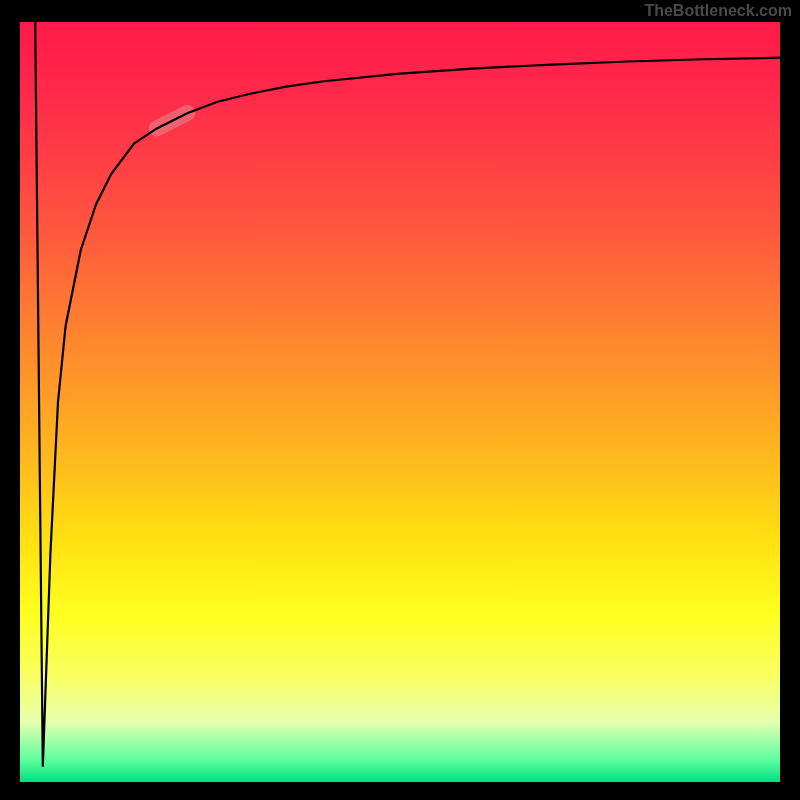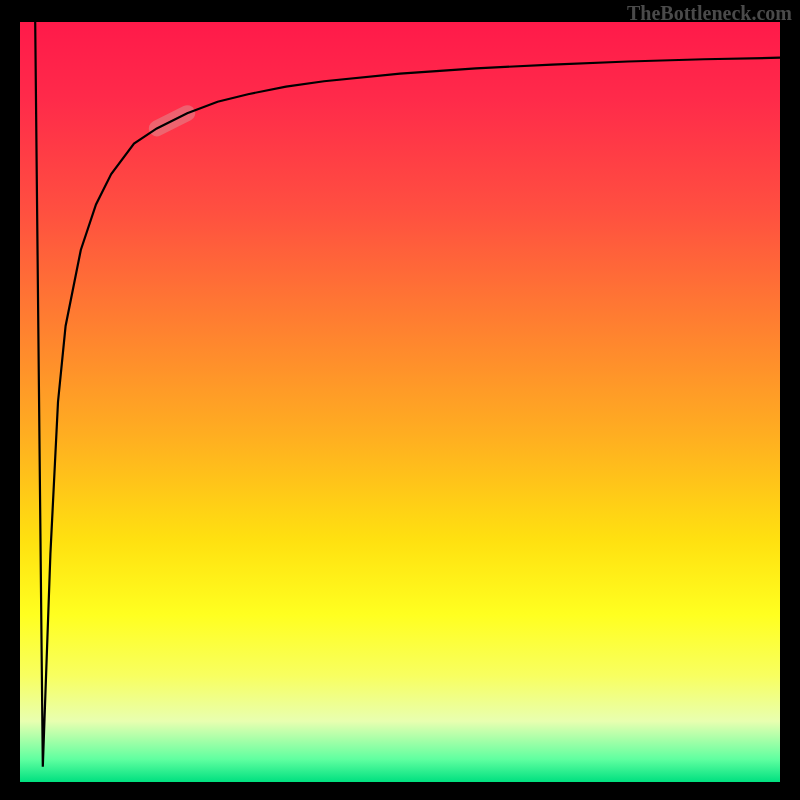--- a/index.html
+++ b/index.html
@@ -46,24 +46,23 @@
   }
   .curve-svg {
     position: absolute;
     inset: 0;
   }
   .watermark {
     position: absolute;
     top: 2px;
     right: 8px;
     color: #4a4a4a;
-    font-size: 20px;
+    font-size: 16px;
     font-weight: 600;
     user-select: none;
-    font-family: Liberation Serif, serif;
   }
 </style>
 </head>
 <body>
 
 <div class="frame">
 
   <div class="watermark">TheBottleneck.com</div>
 
   <div class="plot-area">

